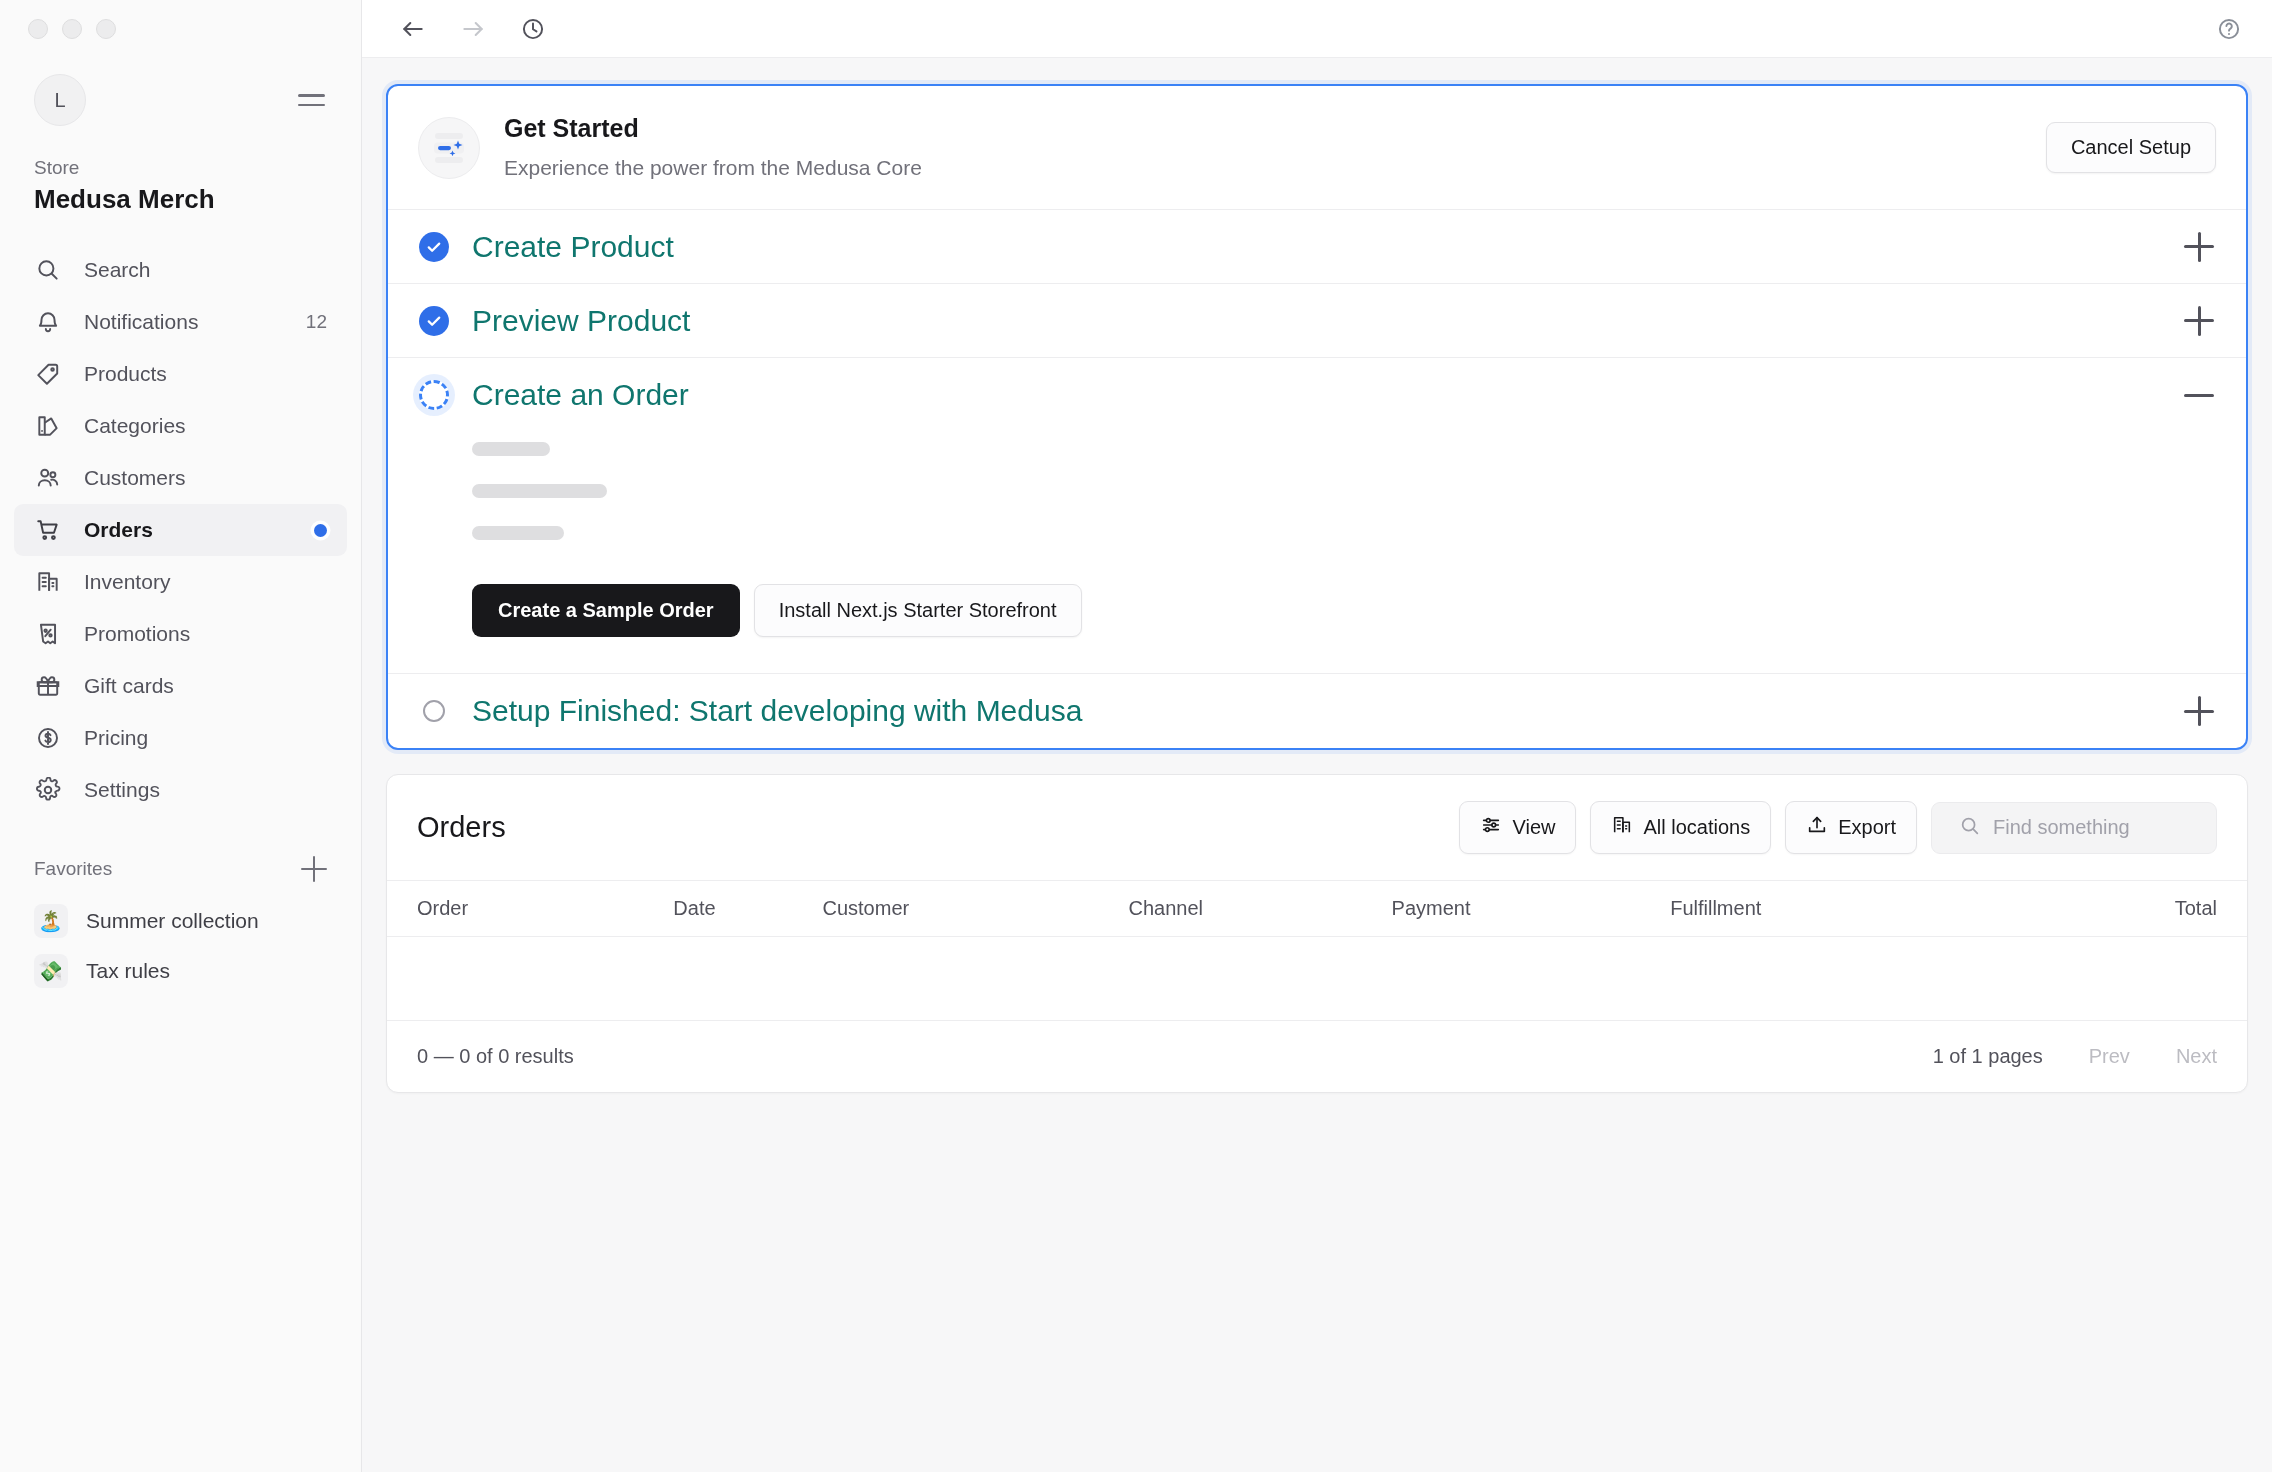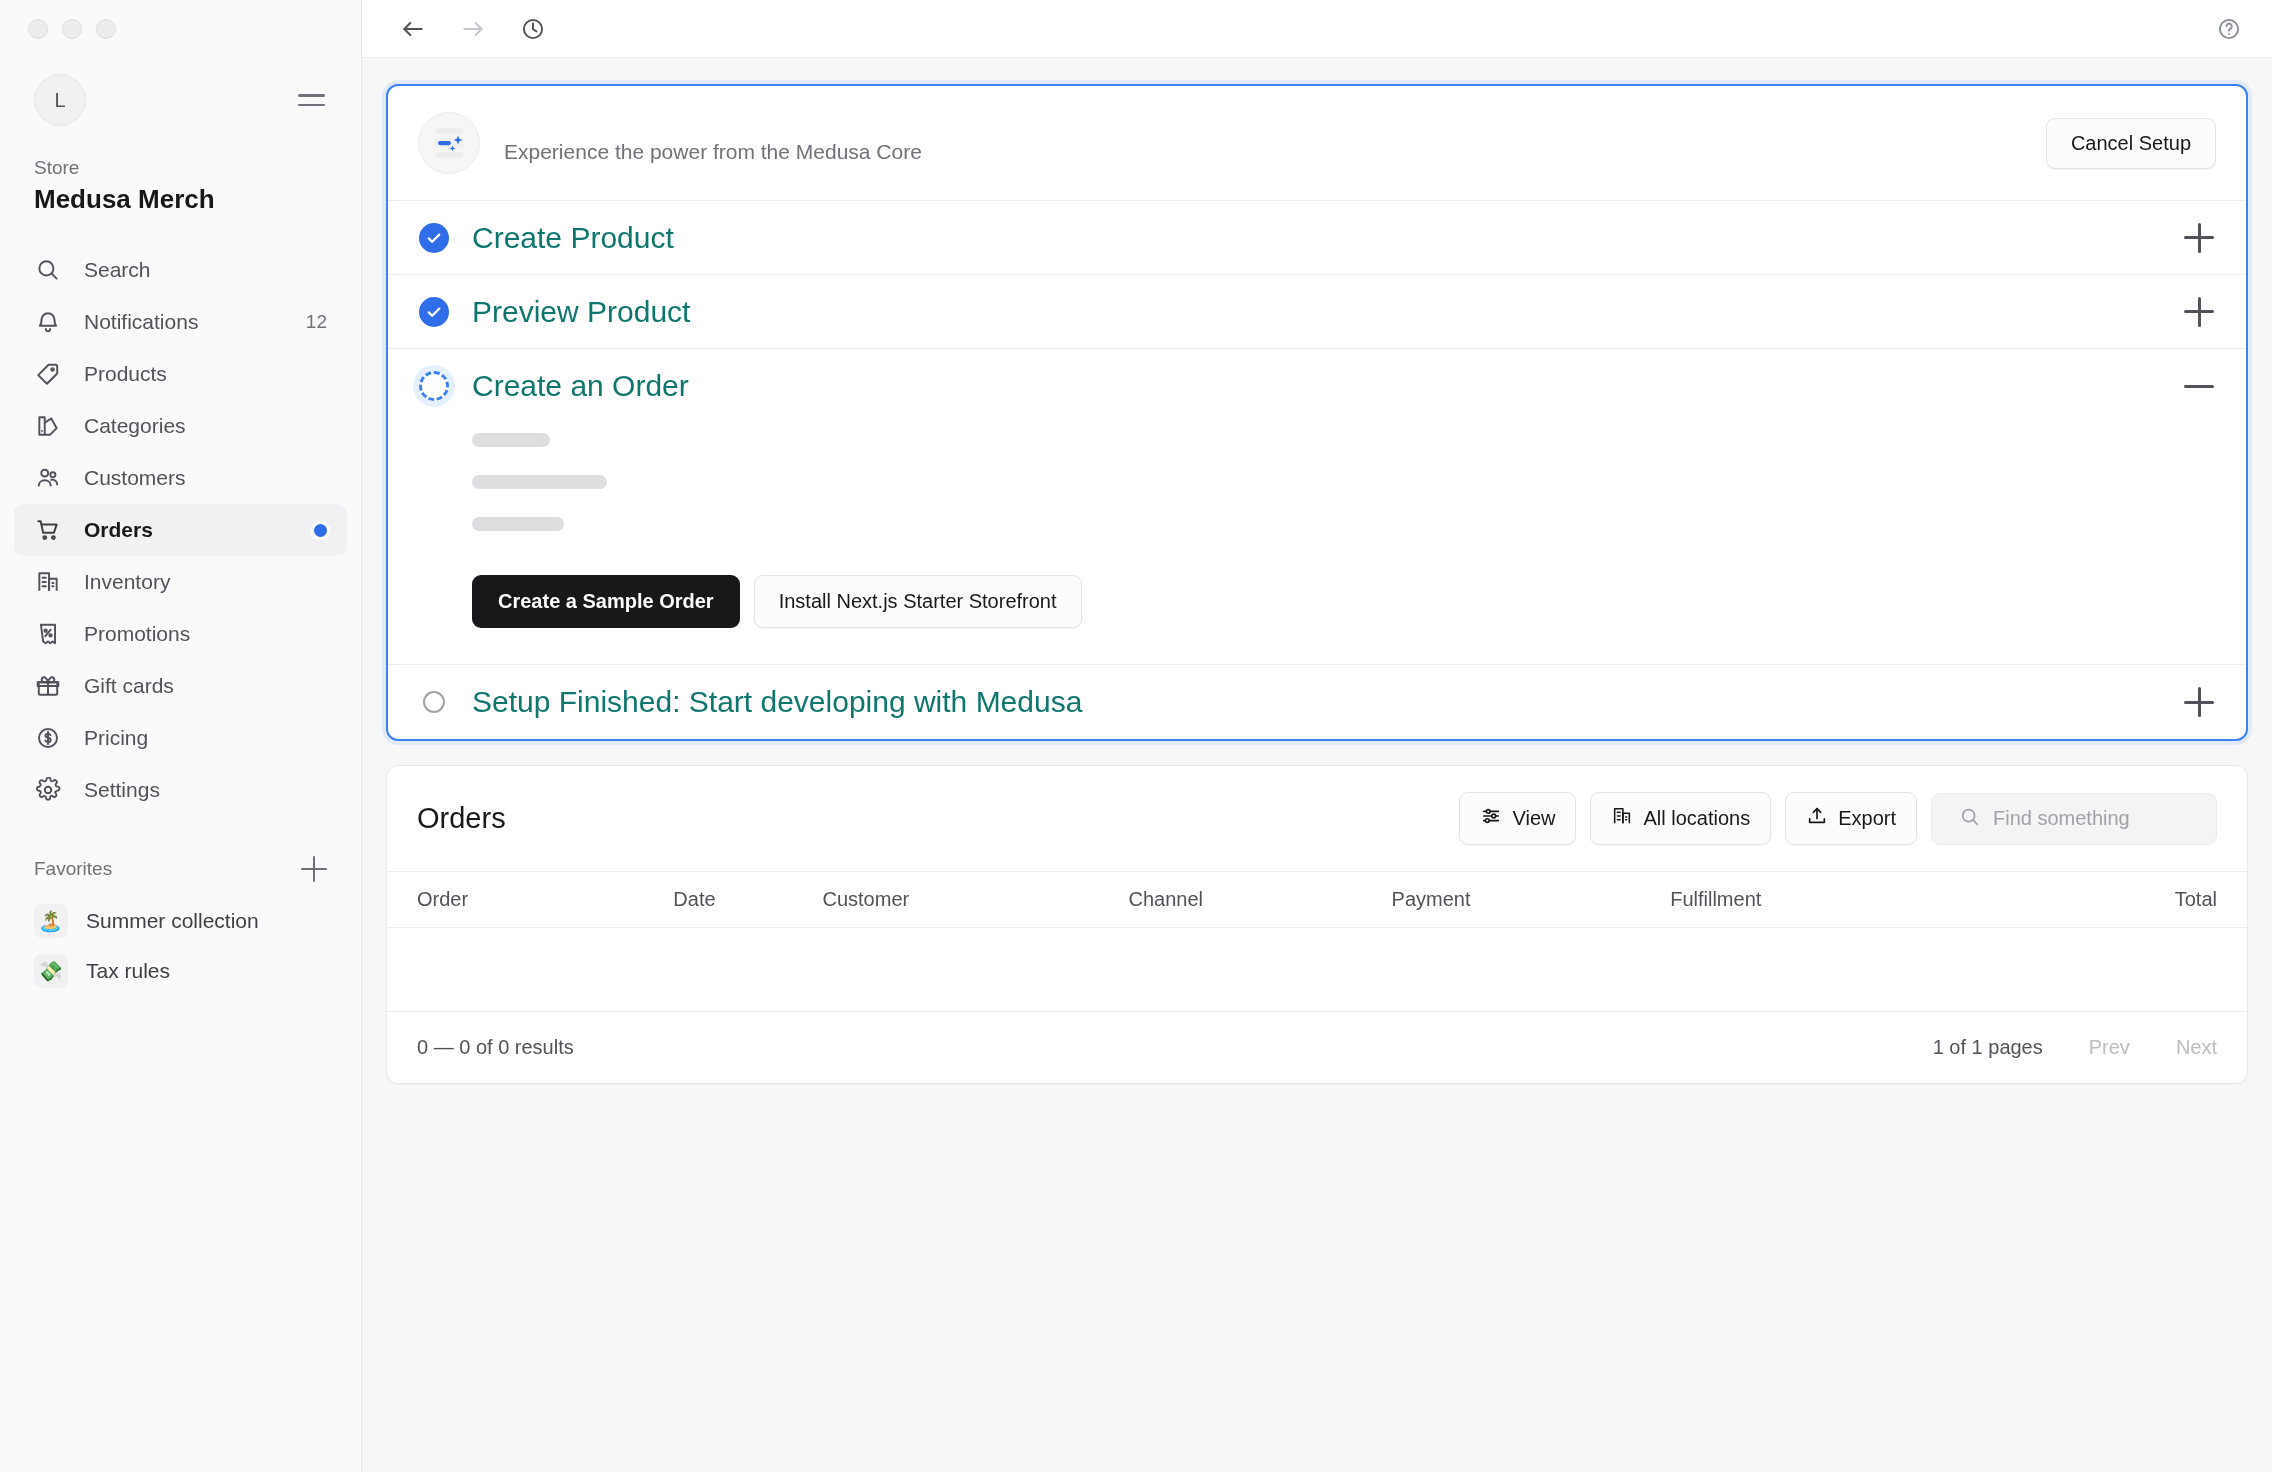--- a/index.html
+++ b/index.html
@@ -78,21 +78,21 @@
   
   .gs-card { background: #fff; border: 2.5px solid #3b82f6; border-radius: 12px;
              box-shadow: 0 0 0 4px rgba(59,130,246,.10); overflow: hidden; }
   .gs-header { display: flex; align-items: center; padding: 26px 30px 26px 30px;
                border-bottom: 1px solid #ededef; }
   .gs-icon { width: 62px; height: 62px; border-radius: 50%; background: #f6f6f7;
              border: 1px solid #ececee; flex: 0 0 62px; position: relative;
              display: flex; align-items: center; justify-content: center; }
   .gs-head-text { margin-left: 24px; flex: 1; }
   .gs-title { font-size: 25px; font-weight: bold; color: #18181b; line-height: 32px; }
-  .gs-sub { font-size: 21px; color: #71717a; line-height: 30px; margin-top: 18px; }
+  .gs-sub { font-size: 21px; color: #71717a; line-height: 30px; margin-top: 9px; }
   .cancel-btn { border: 1px solid #e2e2e5; background: #fcfcfd; border-radius: 9px;
                 font-size: 20px; color: #18181b; padding: 13px 24px; cursor: pointer;
                 font-family: "Liberation Sans", sans-serif;
                 box-shadow: 0 1px 2px rgba(0,0,0,.05); }
 
   .gs-row { display: flex; align-items: center; padding: 0 30px; height: 74px;
             border-bottom: 1px solid #ededef; }
   .gs-row.open { height: auto; display: block; padding: 0; border-bottom: 1px solid #ededef; }
   .gs-row-inner { display: flex; align-items: center; padding: 0 30px; height: 74px; }
   .gs-status { width: 32px; height: 32px; flex: 0 0 32px; display:flex; align-items:center; justify-content:center; }
@@ -358,20 +358,21 @@
             <svg width="44" height="44" viewBox="0 0 44 44">
               <rect x="8" y="7" width="28" height="6" rx="3" fill="#ededef"></rect>
               <rect x="7" y="16.5" width="30" height="11" rx="4" fill="#f0f0f2"></rect>
               <rect x="11" y="20" width="13" height="4.2" rx="2.1" fill="#2f6ee8"></rect>
               <rect x="8" y="31" width="28" height="6" rx="3" fill="#ededef"></rect>
               <path d="M31 14.5l1.25 3.25L35.5 19l-3.25 1.25L31 23.5l-1.25-3.25L26.5 19l3.25-1.25z" fill="#2f6ee8"></path>
               <path d="M25.5 24.5l.8 2.1 2.1.8-2.1.8-.8 2.1-.8-2.1-2.1-.8 2.1-.8z" fill="#2f6ee8"></path>
             </svg>
           </div>
           <div class="gs-head-text">
+            <div class="gs-title">Get Started</div>
             <div class="gs-sub">Experience the power from the Medusa Core</div>
           </div>
           <button class="cancel-btn">Cancel Setup</button>
         </div>
 
         <div class="gs-row">
           <span class="gs-status">
             <span class="check-on">
               <svg width="18" height="18" viewBox="0 0 24 24" fill="none" stroke="#fff" stroke-width="3" stroke-linecap="round" stroke-linejoin="round">
                   <path d="M5 12.5l4.5 4.5L19 7.5"></path>

